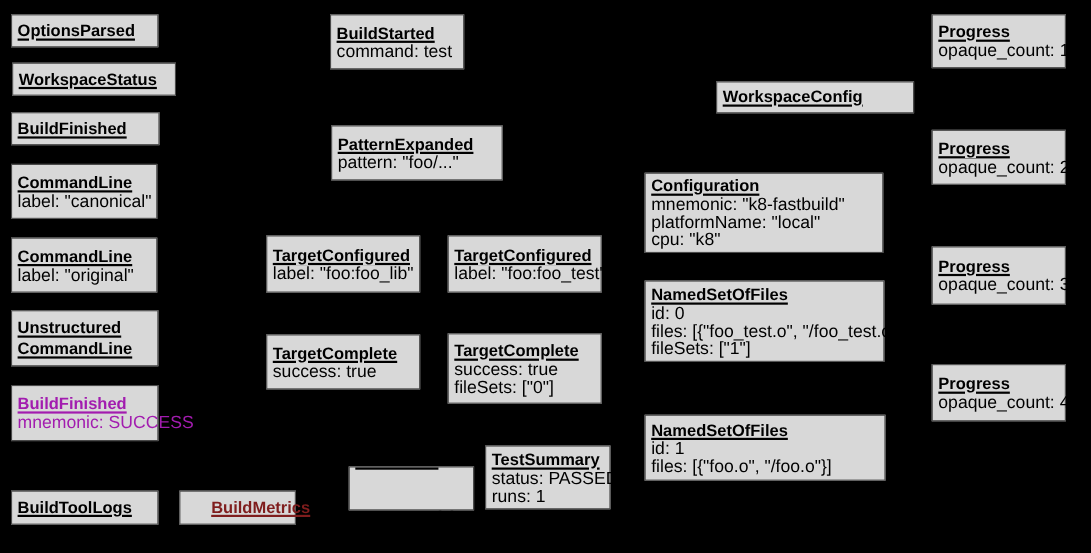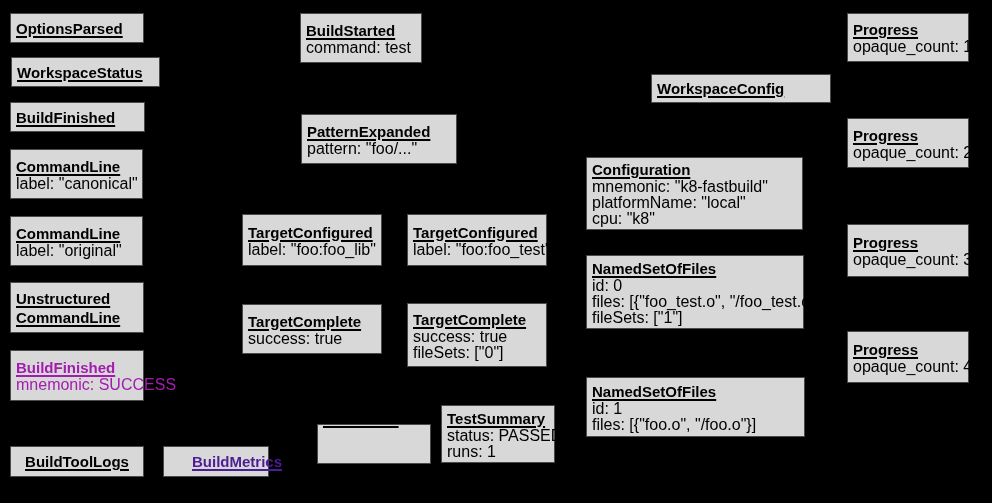--- a/index.html
+++ b/index.html
@@ -62,24 +62,24 @@
       <div class="node-field">label: "original"</div>
     </div>
     <div class="node" style="left: 10px; top: 282px; width: 134px; height: 51px; background: rgb(216, 216, 216); border-color: rgb(74, 74, 74); color: rgb(0, 0, 0);">
       <div class="node-title">Unstructured</div>
       <div class="node-title">CommandLine</div>
     </div>
     <div class="node" style="left: 10px; top: 350px; width: 134px; height: 51px; background: rgb(216, 216, 216); border-color: rgb(74, 74, 74); color: #a21caf;">
       <div class="node-title">BuildFinished</div>
       <div class="node-field">mnemonic: SUCCESS</div>
     </div>
-    <div class="node" style="left: 10px; top: 446px; width: 134px; height: 31px; background: rgb(216, 216, 216); border-color: rgb(74, 74, 74); color: rgb(0, 0, 0); align-items: center;">
+    <div class="node" style="left: 10px; top: 446px; width: 134px; height: 31px; background: rgb(216, 216, 216); border-color: rgb(74, 74, 74); color: rgb(0, 0, 0);">
       <div class="node-title">BuildToolLogs</div>
     </div>
-    <div class="node" style="left: 163px; top: 446px; width: 106px; height: 31px; background: rgb(216, 216, 216); border-color: rgb(74, 74, 74); color: #4c1d95; padding-left: 28px;">
+    <div class="node" style="left: 163px; top: 446px; width: 106px; height: 31px; background: rgb(216, 216, 216); border-color: rgb(74, 74, 74); color: #7f1d1d; padding-left: 28px;">
       <div class="node-title">BuildMetrics</div>
     </div>
     <div class="node" style="left: 300px; top: 13px; width: 122px; height: 50px; background: rgb(216, 216, 216); border-color: rgb(74, 74, 74); color: rgb(0, 0, 0);">
       <div class="node-title">BuildStarted</div>
       <div class="node-field">command: test</div>
     </div>
     <div class="node" style="left: 301px; top: 114px; width: 156px; height: 50px; background: rgb(216, 216, 216); border-color: rgb(74, 74, 74); color: rgb(0, 0, 0);">
       <div class="node-title">PatternExpanded</div>
       <div class="node-field">pattern: "foo/..."</div>
     </div>

